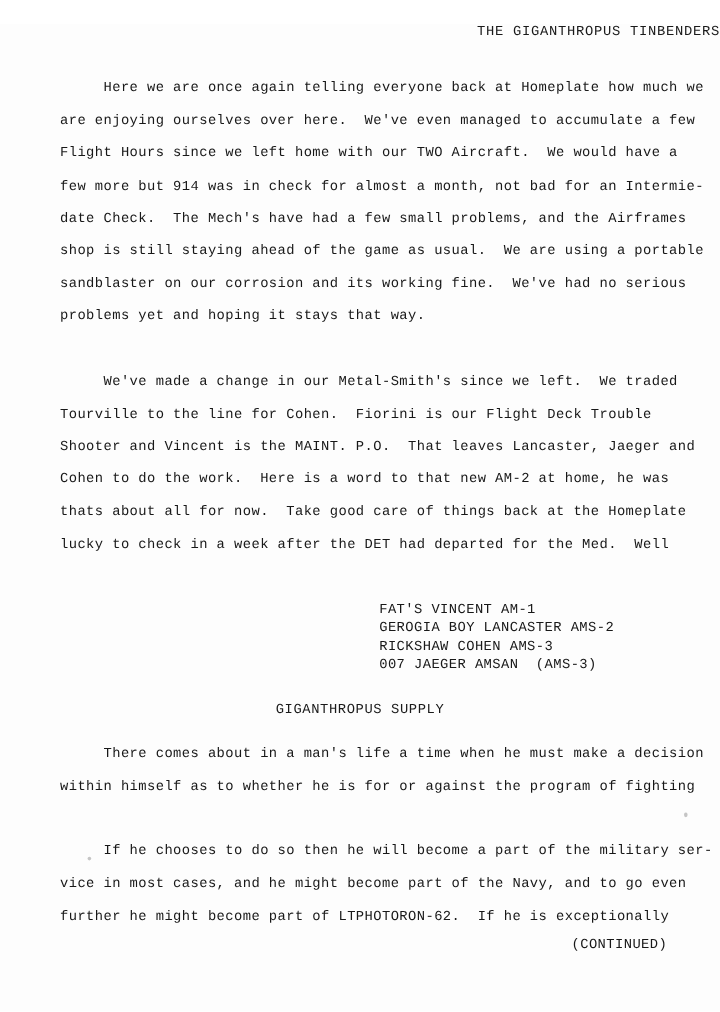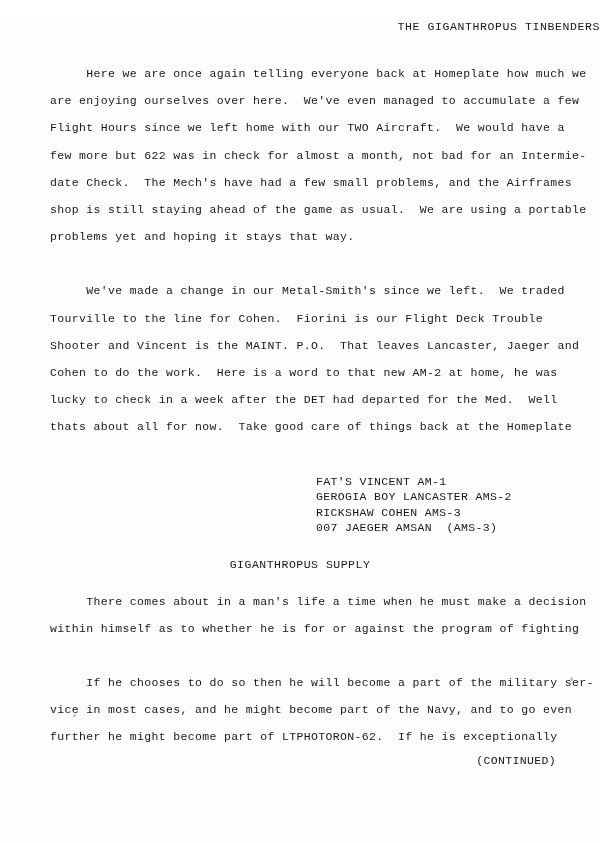--- a/index.html
+++ b/index.html
@@ -96,35 +96,36 @@
   <div class="speck" style="left:570px;top:657px;width:3px;height:4px;"></div>
 
   <div class="doc-title">THE GIGANTHROPUS TINBENDERS</div>
 
   <div class="spacer"></div>
 
   <div class="body-block">
     <div class="line">     Here we are once again telling everyone back at Homeplate how much we</div>
     <div class="line">are enjoying ourselves over here.  We've even managed to accumulate a few</div>
     <div class="line">Flight Hours since we left home with our TWO Aircraft.  We would have a</div>
-    <div class="line">few more but 622 was in check for almost a month, not bad for an Intermie-</div>
+    <div class="line">few more but 914 was in check for almost a month, not bad for an Intermie-</div>
     <div class="line">date Check.  The Mech's have had a few small problems, and the Airframes</div>
     <div class="line">shop is still staying ahead of the game as usual.  We are using a portable</div>
+    <div class="line">sandblaster on our corrosion and its working fine.  We've had no serious</div>
     <div class="line">problems yet and hoping it stays that way.</div>
   </div>
 
   <div class="spacer"></div>
 
   <div class="body-block">
     <div class="line">     We've made a change in our Metal-Smith's since we left.  We traded</div>
     <div class="line">Tourville to the line for Cohen.  Fiorini is our Flight Deck Trouble</div>
     <div class="line">Shooter and Vincent is the MAINT. P.O.  That leaves Lancaster, Jaeger and</div>
     <div class="line">Cohen to do the work.  Here is a word to that new AM-2 at home, he was</div>
+    <div class="line">thats about all for now.  Take good care of things back at the Homeplate</div>
     <div class="line">lucky to check in a week after the DET had departed for the Med.  Well</div>
-    <div class="line">thats about all for now.  Take good care of things back at the Homeplate</div>
   </div>
 
   <div class="spacer"></div>
 
   <div class="sig-block">
     <div class="sig-line">FAT'S VINCENT AM-1</div>
     <div class="sig-line">GEROGIA BOY LANCASTER AMS-2</div>
     <div class="sig-line">RICKSHAW COHEN AMS-3</div>
     <div class="sig-line">007 JAEGER AMSAN  (AMS-3)</div>
   </div>

